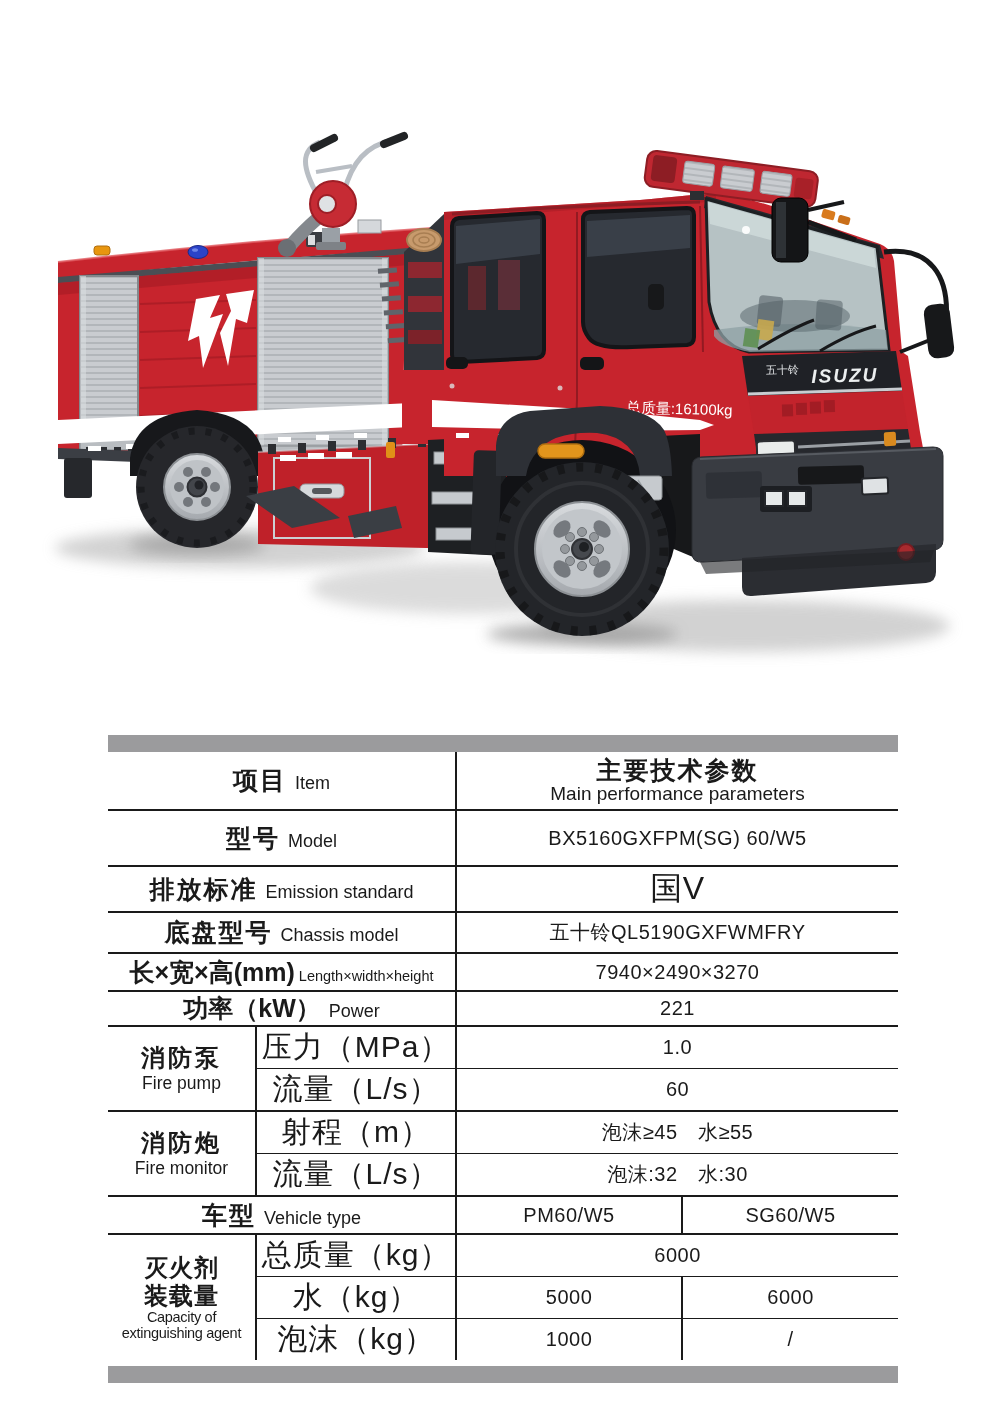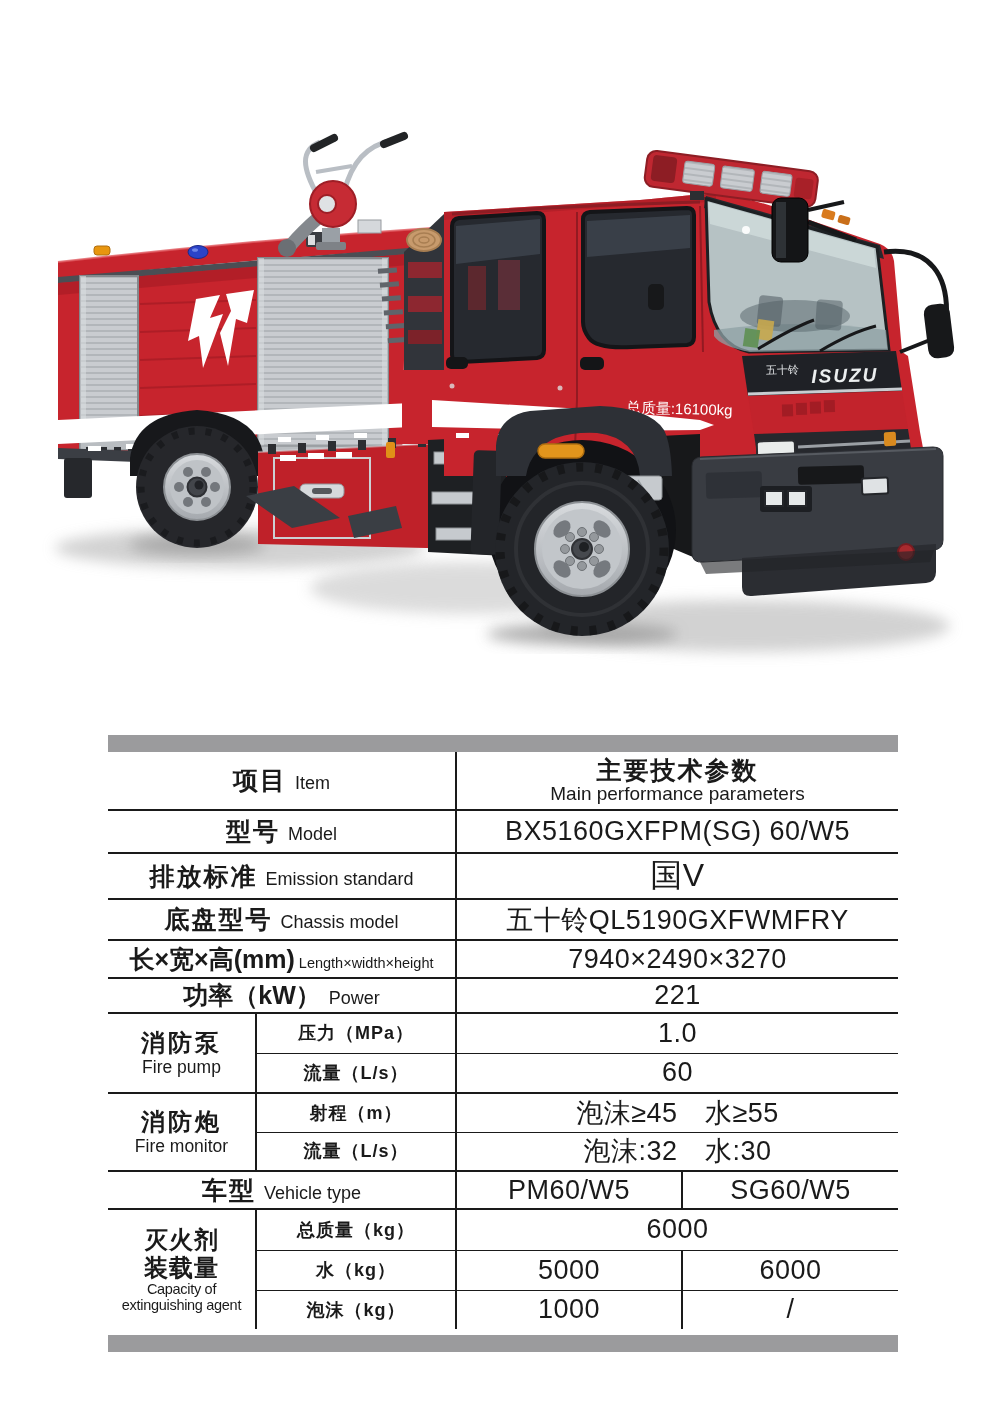--- a/index.html
+++ b/index.html
@@ -15,26 +15,26 @@
   table.spec td{
     border:0;border-top:2.5px solid #1a1a1a;padding:0 2px;
     text-align:center;vertical-align:middle;overflow:hidden;white-space:nowrap;
   }
   table.spec tr.first td{border-top:none;}
   table.spec td.thin{border-top-width:1.5px;border-radius:8px;}
   table.spec td.vr{border-right:2px solid #1a1a1a;}
   .cn{font-size:25px;font-weight:600;letter-spacing:2px;}
   .en{font-size:18px;font-weight:400;margin-left:8px;letter-spacing:0;}
   .en-sm{font-size:14.5px;font-weight:400;margin-left:4px;margin-top:12px;}
-  .val{font-size:27px;font-weight:500;letter-spacing:0.5px;}
+  .val{font-size:20px;font-weight:500;letter-spacing:0.5px;}
   .val-big{font-size:32px;}
   .grp-cn{display:block;font-size:24px;font-weight:600;letter-spacing:3px;line-height:1.18;}
   .grp-en{display:block;font-size:17.5px;font-weight:400;line-height:1.15;letter-spacing:0;}
   .grp-en-sm{display:block;font-size:14.5px;font-weight:400;line-height:1.08;letter-spacing:-0.3px;}
-  .sub-cn{font-size:18px;font-weight:700;letter-spacing:1px;}
+  .sub-cn{font-size:30px;font-weight:400;letter-spacing:1px;}
   .hdr-cn{display:block;font-size:25px;font-weight:600;letter-spacing:2px;line-height:1.15;}
   .hdr-en{display:block;font-size:19px;font-weight:400;line-height:1.1;}
 </style>
 </head>
 <body>
 
 <div class="truck-wrap">
 <svg width="998" height="712" viewBox="0 0 998 712" xmlns="http://www.w3.org/2000/svg">
   <defs>
     <filter id="soft" x="-40%" y="-40%" width="180%" height="180%">
@@ -368,21 +368,21 @@
         <tr class="first" style="height:58px">
       <td colspan="2" class="vr">
         <span class="cn">项目</span><span class="en">Item</span>
       </td>
       <td colspan="2">
         <span class="hdr-cn">主要技术参数</span>
         <span class="hdr-en">Main performance parameters</span>
       </td>
     </tr>
 
-    <tr style="height:43px">
+    <tr style="height:56px">
       <td colspan="2" class="vr">
         <span class="cn">型号</span><span class="en">Model</span>
       </td>
       <td colspan="2"><span class="val">BX5160GXFPM(SG) 60/W5</span></td>
     </tr>
 
     <tr style="height:41px">
       <td colspan="2" class="vr">
         <span class="cn">排放标准</span><span class="en">Emission standard</span>
       </td>

